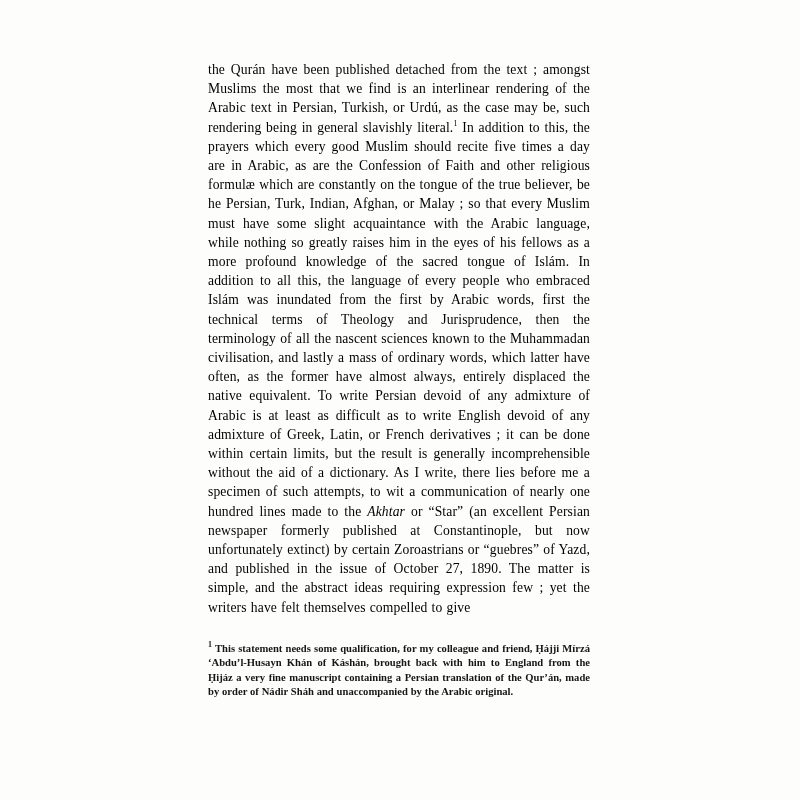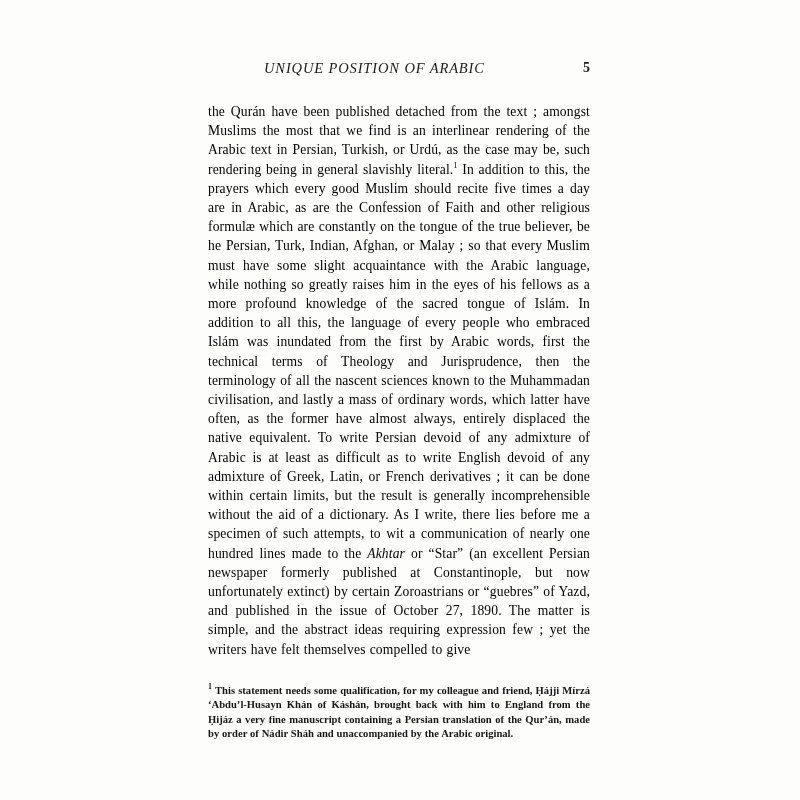--- a/index.html
+++ b/index.html
@@ -92,24 +92,20 @@
     line-height: 0;
   }
   i { font-style: italic; }
 </style>
 </head>
 <body>
 
 <div class="page">
   <div class="page-inner">
 
-    <div class="running-head">
-      <span class="running-title">UNIQUE POSITION OF ARABIC</span>
-      <span class="folio">5</span>
-    </div>
 
     <div class="body-text">
       <p><span>the Qurán have been published detached from the text ; amongst Muslims the most that we find is an interlinear rendering of the Arabic text in Persian, Turkish, or Urdú, as the case may be, such rendering being in general slavishly literal.</span><sup class="ref">1</sup><span> In addition to this, the prayers which every good Muslim should recite five times a day are in Arabic, as are the Confession of Faith and other religious formulæ which are constantly on the tongue of the true believer, be he Persian, Turk, Indian, Afghan, or Malay ; so that every Muslim must have some slight acquaintance with the Arabic language, while nothing so greatly raises him in the eyes of his fellows as a more profound knowledge of the sacred tongue of Islám. In addition to all this, the language of every people who embraced Islám was inundated from the first by Arabic words, first the technical terms of Theology and Jurisprudence, then the terminology of all the nascent sciences known to the Muhammadan civilisation, and lastly a mass of ordinary words, which latter have often, as the former have almost always, entirely displaced the native equivalent.  To write Persian devoid of any admixture of Arabic is at least as difficult as to write English devoid of any admixture of Greek, Latin, or French derivatives ; it can be done within certain limits, but the result is generally incomprehensible without the aid of a dictionary.  As I write, there lies before me a specimen of such attempts, to wit a communication of nearly one hundred lines made to the </span><i>Akhtar</i><span> or “Star” (an excellent Persian newspaper formerly published at Constantinople, but now unfortunately extinct) by certain Zoroastrians or “guebres” of Yazd, and published in the issue of October 27, 1890. The matter is simple, and the abstract ideas requiring expression few ; yet the writers have felt themselves compelled to give</span></p>
     </div>
 
     <hr class="footnote-rule">
 
     <div class="footnote"><span class="fn-marker">1</span><span>This statement needs some qualification, for my colleague and friend, Ḥájji Mírzá ʻAbdu’l-Husayn Khán of Káshán, brought back with him to England from the Ḥijáz a very fine manuscript containing a Persian translation of the Qur’án, made by order of Nádir Sháh and unaccompanied by the Arabic original.</span></div>
 
   </div>

